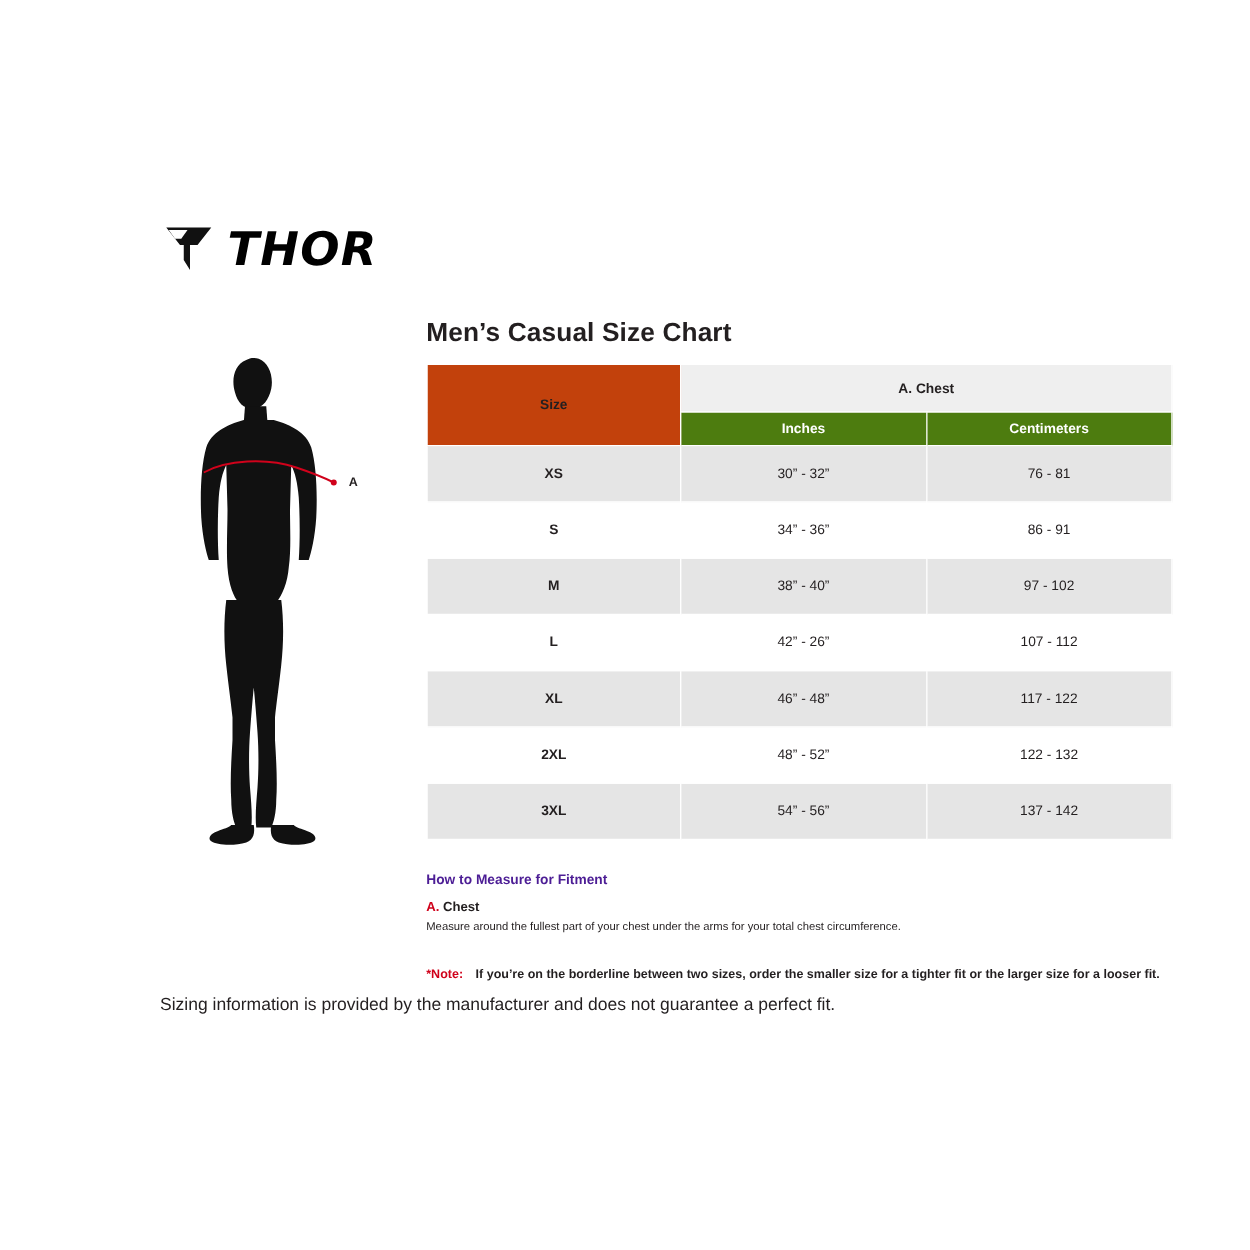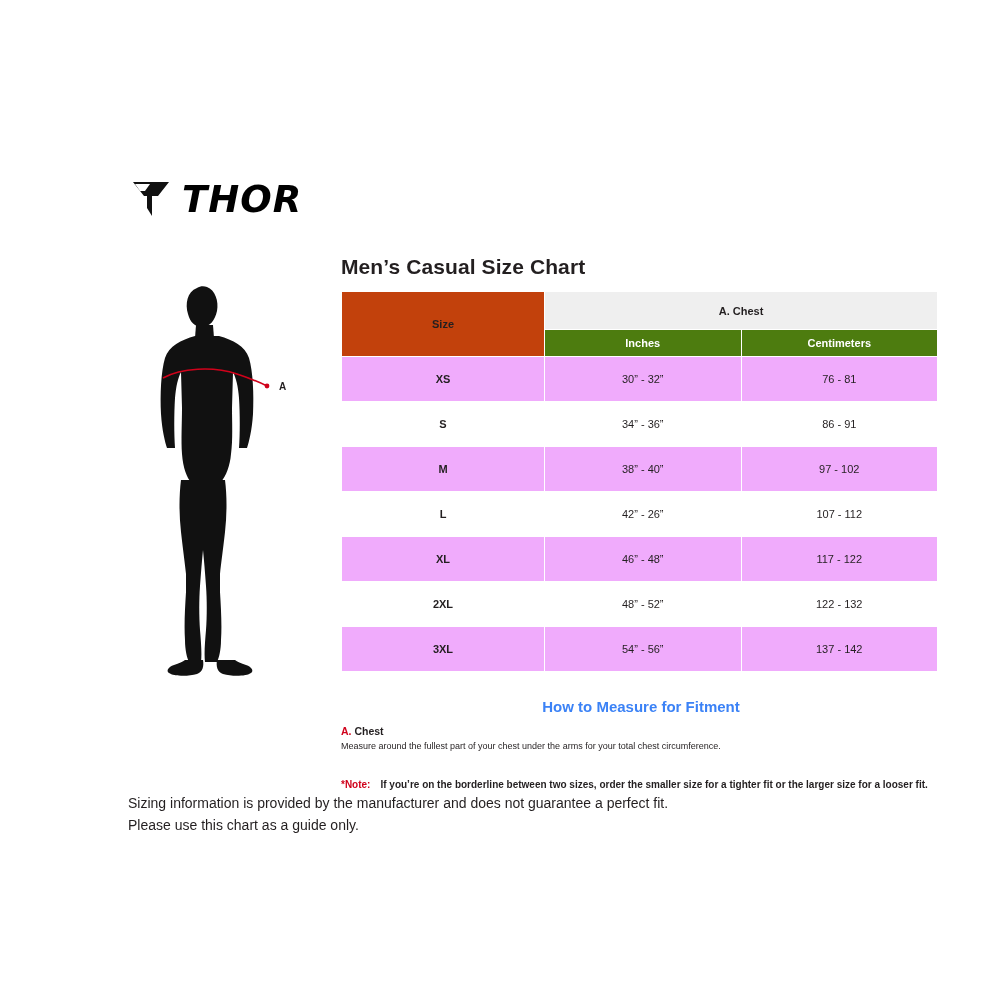--- a/index.html
+++ b/index.html
@@ -97,33 +97,32 @@
     font-size: 11px;
     height: 30px;
   }
   .th-unit {
     background: #4d7c0f;
     color: #ffffff !important;
     font-weight: 700;
     font-size: 9px;
     height: 20px;
   }
-  .row-even td { background: #f0abfc; height: 42px; }
+  .row-even td { background: #e5e5e5; height: 42px; }
   .row-odd  td { background: #ffffff; height: 42px; }
   .row-even td.size-cell, .row-odd td.size-cell { font-weight: 700; }
   td.size-cell { width: 200px; }
   td.num-cell { width: 198px; }
 
   
   .howto-title {
-    font-size: 15px;
-    font-weight: 700;
-    color: #3b82f6;
+    font-size: 11px;
+    font-weight: 700;
+    color: #4c1d95;
     margin: 26px 0 10px 0;
-    text-align: center;
   }
   .measure-label {
     font-size: 10.5px;
     font-weight: 700;
     margin: 0 0 3px 0;
   }
   .measure-label .letter { color: #d0021b; }
   .measure-text {
     font-size: 9px;
     line-height: 1.45;
@@ -256,16 +255,15 @@
     </p>
     <p class="measure-text">Measure around the fullest part of your chest under the arms for your total chest circumference.</p>
 
     <p class="note">
       <span class="note-star">*Note:</span><span class="note-body">If you’re on the borderline between two sizes, order the smaller size for a tighter fit or the larger size for a looser fit.</span>
     </p>
   </div>
 
   <div class="disclaimer">
     <div>Sizing information is provided by the manufacturer and does not guarantee a perfect fit.</div>
-    <div>Please use this chart as a guide only.</div>
   </div>
 
 </div>
 
 </body></html>

